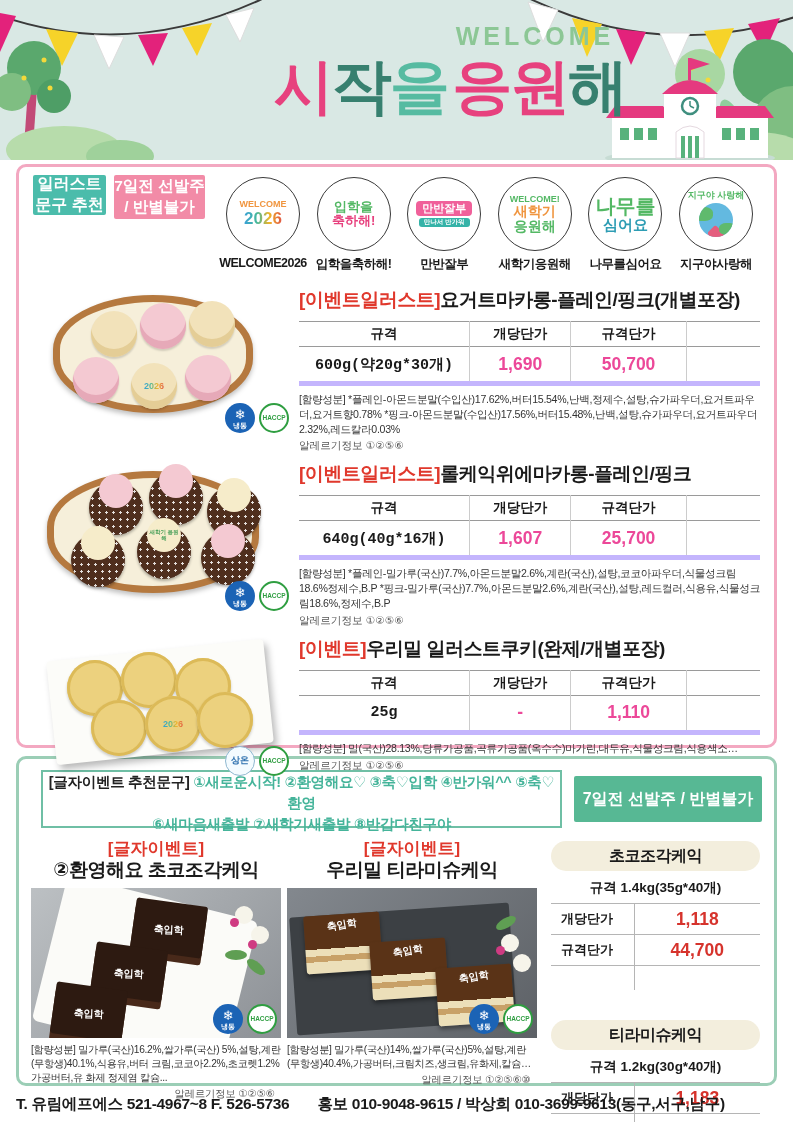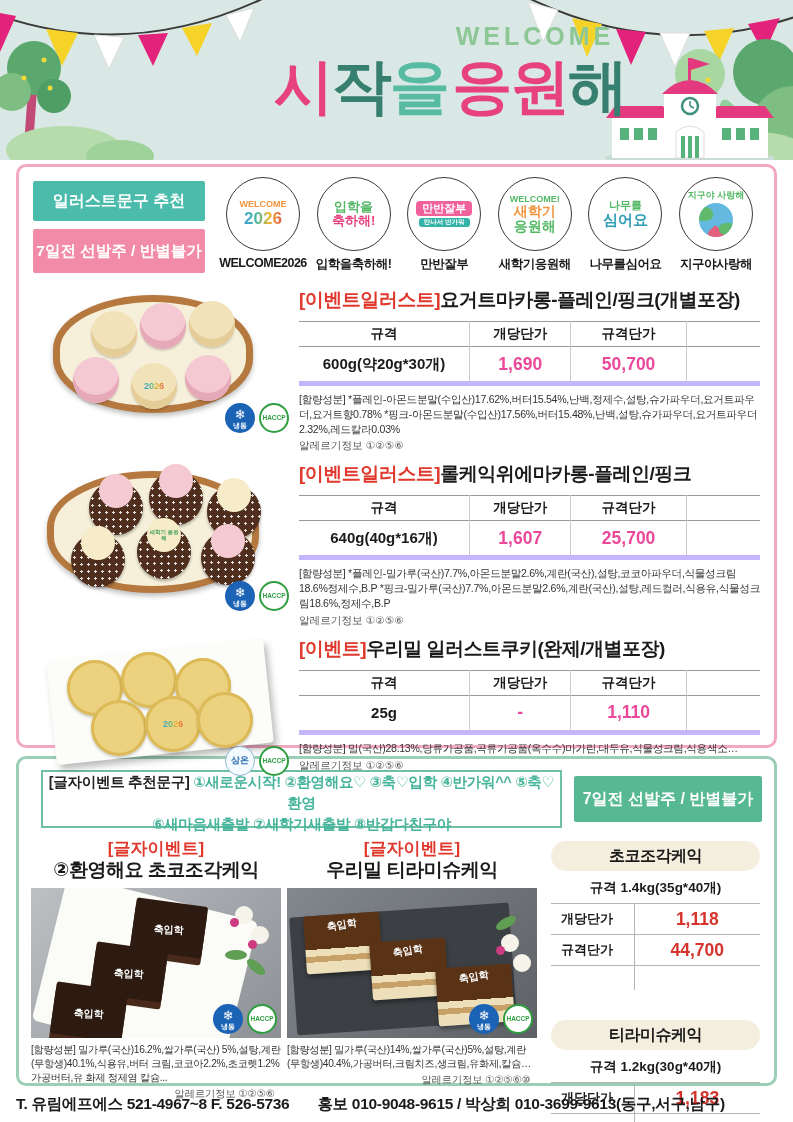--- a/index.html
+++ b/index.html
@@ -17,21 +17,21 @@
   .banner-chars { margin-top:-4px; }
   .banner-chars span { font-size:60px; font-weight:800; letter-spacing:-2px; }
   .c-pink  { color:#e7417e; }
   .c-dteal { color:#37806f; }
   .c-lteal { color:#56bba1; }
 
   
   .pink-box { margin:4px 16px 0; height:584px; border:3px solid #f3a8c1; border-radius:10px;
               background:#fff; padding:8px 14px; }
   .top-row { display:flex; height:104px; }
-  .label-col { width:172px; display:flex; flex-direction:column; justify-content:center; gap:8px; }
+  .label-col { width:172px; display:flex; flex-direction:row; justify-content:center; gap:8px; }
   .btn { color:#fff; font-weight:bold; font-size:16px; text-align:center; border-radius:2px;
          display:flex; align-items:center; justify-content:center; }
   .btn-teal  { background:#4bbcab; height:40px; }
   .btn-pink  { background:#f28ba7; height:44px; font-size:15.5px; }
 
   .stickers { flex:1; display:flex; justify-content:space-between; padding:2px 0 0 14px; }
   .sticker { width:88px; text-align:center; }
   .sticker-circle { width:74px; height:74px; border-radius:50%; border:1.5px solid #3a3a3a; background:#fff;
                     margin:0 auto; display:flex; flex-direction:column; align-items:center; justify-content:center;
                     overflow:hidden; line-height:1.05; }
@@ -52,21 +52,21 @@
 
   
   .product { display:flex; margin-top:6px; }
   .photo { width:252px; flex:none; position:relative; }
   .ph-1 { height:146px; } .ph-2 { height:150px; } .ph-3 { height:140px; }
   .info { flex:1; padding-left:14px; }
   .ptitle { font-size:19px; font-weight:800; letter-spacing:-0.5px; margin-top:2px; }
   .ptag { color:#e0382c; }
   .itable { width:100%; border-collapse:collapse; margin-top:8px; }
   .itable th, .itable td { border-left:1px solid #ccc; text-align:center; }
-  .itable th:first-child, .itable td:first-child { border-left:none; }
+  .itable th:first-child, .itable td:first-child { border-left:none;font-family:Liberation Mono, monospace; }
   .itable thead tr { border-top:1px solid #9a9a9a; border-bottom:1px solid #9a9a9a; }
   .itable tbody tr { border-bottom:5px solid #c4b5fd; }
   .itable th { font-size:13.5px; font-weight:bold; height:25px; }
   .itable td { height:37px; font-size:15px; font-weight:bold; }
   .red { color:#ec4899; font-size:17.5px !important; }
   .col1 { width:37%; } .col2 { width:22%; } .col3 { width:25%; } .col4 { width:16%; }
   .ingredients { font-size:10.6px; color:#333; line-height:1.4; margin-top:6px; letter-spacing:-0.3px; }
   .allergy { font-size:10.6px; color:#555; margin-top:3px; }
 
   
@@ -264,21 +264,21 @@
       <div class="sticker">
         <div class="sticker-circle">
           <span class="st-small o-green">WELCOME!</span>
           <span class="st-big o-orange" style="font-size:14px">새학기</span>
           <span class="st-big o-green" style="font-size:14px">응원해</span>
         </div>
         <div class="sticker-caption">새학기응원해</div>
       </div>
       <div class="sticker">
         <div class="sticker-circle">
-          <span class="st-big o-green" style="font-size:11px">나무를</span>
+          <span class="st-big o-green" style="font-size:20px">나무를</span>
           <span class="st-big o-teal" style="font-size:15px">심어요</span>
         </div>
         <div class="sticker-caption">나무를심어요</div>
       </div>
       <div class="sticker">
         <div class="sticker-circle">
           <span class="st-small o-green">지구야 사랑해</span>
           <span class="earth">
               <span class="heart"></span>
             </span>

